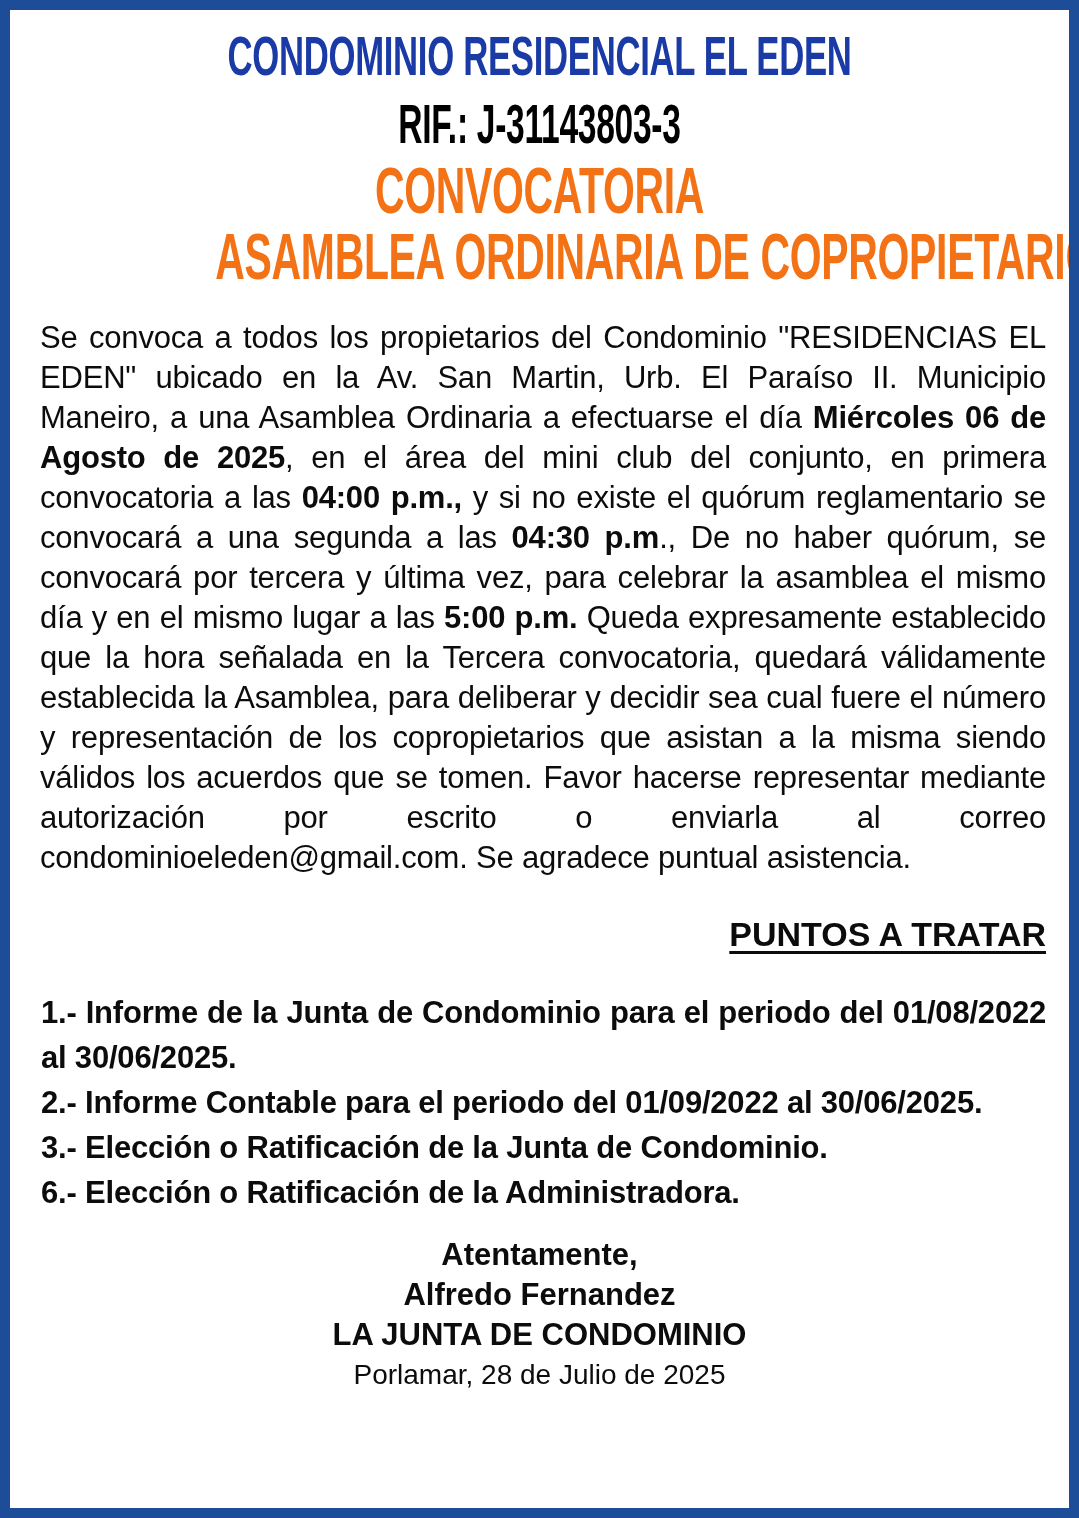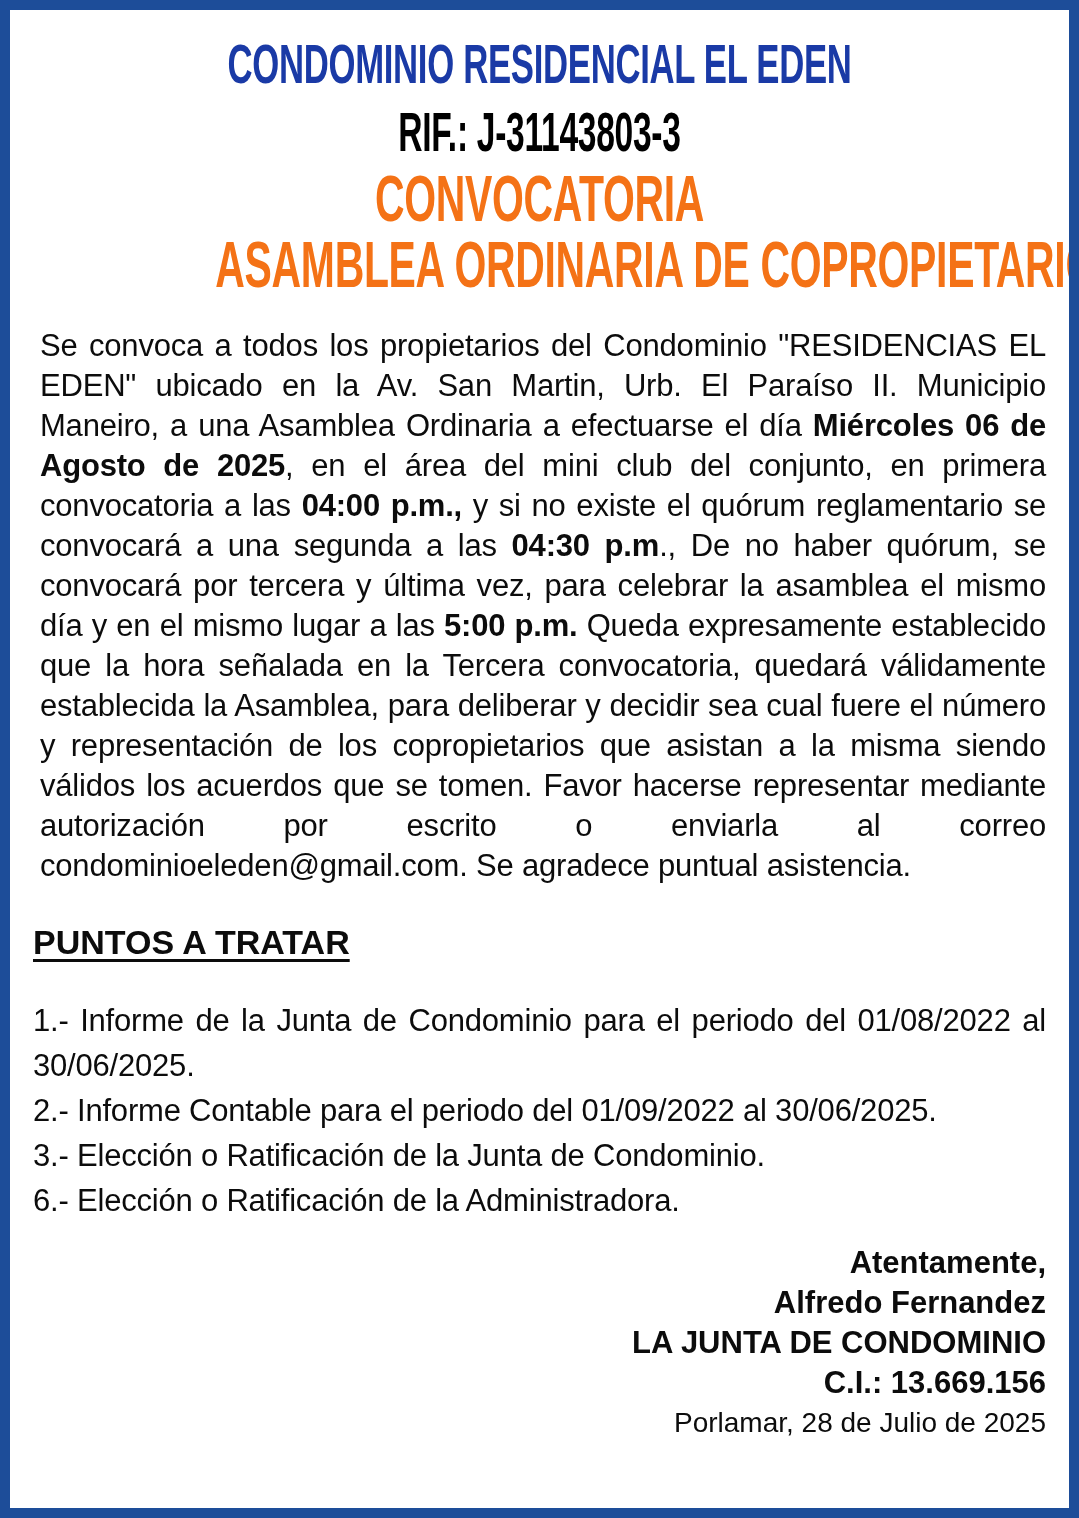--- a/index.html
+++ b/index.html
@@ -13,21 +13,21 @@
   body {
     width: 1079px; height: 1518px;
     font-family: "Liberation Sans", sans-serif;
     color: var(--text-black);
   }
   .page {
     position: absolute; inset: 0;
     width: 1079px; height: 1518px;
     border: 10px solid var(--border-blue);
     background: #ffffff;
-    padding: 8px 23px;
+    padding: 0 23px;
     overflow: hidden;
   }
   .condensed {
     display: block;
     text-align: center;
     white-space: nowrap;
     font-weight: bold;
     transform-origin: 50% 50%;
     letter-spacing: -0.5px;
   }
@@ -52,35 +52,36 @@
   .body-text {
     margin: 28px 0 0 7px;
     font-size: 31px; line-height: 40px;
     text-align: justify;
     letter-spacing: -0.2px;
   }
   .body-text b { font-weight: bold; }
   .puntos {
     margin: 36px 0 0 0;
     font-size: 34px; line-height: 40px;
-    text-align: left;
+    text-align: right;
     font-weight: bold;
     text-decoration: underline;
     text-underline-offset: 5px;
     text-decoration-thickness: 3px;
   }
   .agenda {
-    margin: 36px 0 0 0;
+    margin: 36px 0 0 8px;
     font-size: 31px; line-height: 45px;
     letter-spacing: -0.2px;
+    font-weight: bold;
   }
   .agenda-item { text-align: justify; }
   .closing {
     margin: 20px 0 0 0;
-    text-align: right;
+    text-align: center;
     font-size: 31px; line-height: 40px;
   }
   .closing .bold-line { font-weight: bold; }
   .closing .plain-line { font-weight: normal; font-size: 28px; }
 </style>
 </head>
 <body>
 
 <div class="page">
 
@@ -101,17 +102,16 @@
     <div class="agenda-item">1.- Informe de la Junta de Condominio para el periodo del 01/08/2022 al 30/06/2025.</div>
     <div class="agenda-item">2.- Informe Contable para el periodo del 01/09/2022 al 30/06/2025.</div>
     <div class="agenda-item">3.- Elección o Ratificación de la Junta de Condominio.</div>
     <div class="agenda-item">6.- Elección o Ratificación de la Administradora.</div>
   </div>
 
   <div class="closing">
     <div class="bold-line">Atentamente,</div>
     <div class="bold-line">Alfredo Fernandez</div>
     <div class="bold-line">LA JUNTA DE CONDOMINIO</div>
-    <div class="bold-line">C.I.: 13.669.156</div>
     <div class="plain-line">Porlamar, 28 de Julio de 2025</div>
   </div>
 
 </div>
 
 </body></html>

